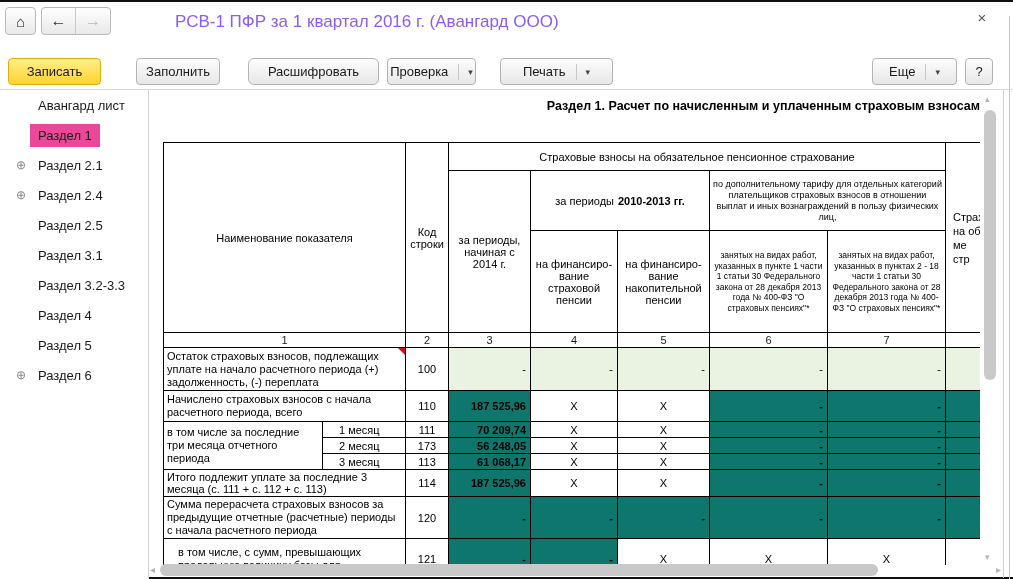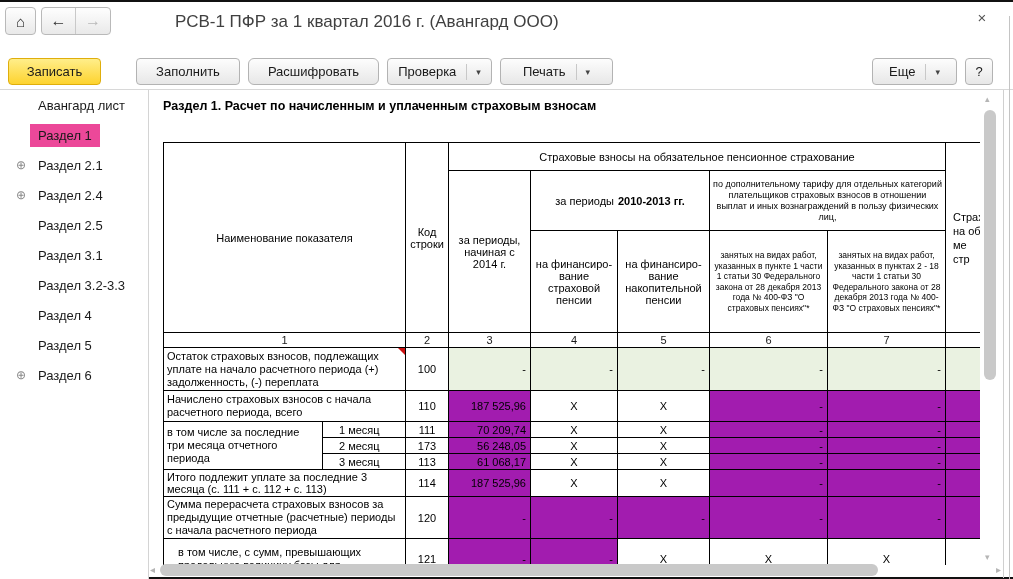--- a/index.html
+++ b/index.html
@@ -13,66 +13,66 @@
   .topbar { position:absolute; left:0; top:0; width:100%; height:45px; background:#fff; }
   .nav-btn { position:absolute; top:5px; height:28px; background:linear-gradient(#fefefe,#e9e9e9);
              border:1px solid #b9b9b9; border-radius:4px; display:flex; align-items:center; justify-content:center;
              font-size:15px; color:#222; cursor:default; }
   .home-btn { left:5px; width:31px; font-weight:bold; }
   .navgroup { position:absolute; left:41px; top:5px; width:70px; height:28px; background:linear-gradient(#fefefe,#e9e9e9);
               border:1px solid #b9b9b9; border-radius:4px; display:flex; }
   .navgroup .seg { width:50%; display:flex; align-items:center; justify-content:center; font-size:16px; font-weight:bold; }
   .navgroup .seg.back { color:#333; border-right:1px solid #c9c9c9; }
   .navgroup .seg.fwd { color:#b9b9b9; }
-  .win-title { position:absolute; left:175px; top:10px; font-size:17px; color:#404040; white-space:nowrap; }
+  .win-title { position:absolute; left:175px; top:10px; font-size:17px; color:#8b5cf6; white-space:nowrap; }
   .close-x { position:absolute; right:22px; top:7px; font-size:15px; color:#555; width:18px; height:18px;
              text-align:center; line-height:18px; }
 
   
   .toolbar { position:absolute; left:0; top:45px; width:100%; height:43px; background:#fff; border-bottom:1px solid #d8d8d8; }
   .btn { position:absolute; top:11px; height:27px; background:linear-gradient(#fdfdfd,#e7e7e7);
          border:1px solid #b3b3b3; border-radius:4px; font-size:13px; color:#1a1a1a;
          display:flex; align-items:center; justify-content:center; padding:0 12px; white-space:nowrap; }
   .btn .arr { font-size:9px; color:#444; margin-left:10px; padding-left:9px; border-left:1px solid #c8c8c8;
               height:16px; display:flex; align-items:center; }
   .btn-yellow { left:8px; width:93px; background:linear-gradient(#ffee8a,#fdd32f); border:1px solid #dfae0c; font-weight:normal; }
-  .b-fill   { left:136px; width:104px; }
+  .b-fill   { left:136px; width:84px; }
   .b-dec    { left:248px; width:131px;border-radius:6px; }
-  .b-check  { left:387px; width:105px; }
+  .b-check  { left:387px; width:89px; }
   .b-print  { left:500px; width:113px; }
   .b-more   { left:872px; width:85px; }
   .b-help   { left:965px; width:28px; padding:0; }
 
   
   .sidebar { position:absolute; left:0; top:88px; width:148px; height:489px; background:#fff; }
   .sb-sep { position:absolute; left:148px; top:88px; width:1px; height:489px; background:#d4d4d4; }
   .sb-item { position:relative; height:30px; display:flex; align-items:center; font-size:13px; color:#1a1a1a;
              padding-left:38px; white-space:nowrap; }
   .sb-item .exp { position:absolute; left:16px; top:8px; font-size:12px; color:#8a8a8a; }
   .sb-item .sel-badge { background:#ec4899; padding:4px 8px; margin-left:-8px; }
 
   
-  .section-title { position:absolute; left:163px; top:97px; width:817px; text-align:left;
+  .section-title { position:absolute; left:163px; top:97px; width:817px; text-align:right;
                    font-size:12.5px; font-weight:bold; color:#000; }
 
   .tbl-clip { position:absolute; left:163px; top:140px; width:817px; height:423px; overflow:hidden; }
   table { border-collapse:collapse; table-layout:fixed; width:842px; }
   td, th { border:1px solid #000; font-size:11px; font-weight:normal; color:#000; vertical-align:middle;
            padding:1px 3px; overflow:hidden; }
   th { text-align:center; }
   tr.hA{height:28px;} tr.hB{height:60px;} tr.hC{height:102px;} tr.hN{height:15px;}
   tr.r0{height:43px;} tr.r1{height:31px;} tr.r2{height:16px;} tr.r3{height:16px;} tr.r4{height:16px;}
   tr.r5{height:26px;} tr.r6{height:42px;} tr.r7{height:40px;}
   td.lab { text-align:left; line-height:13px; }
   td.sub { text-align:left; padding-left:16px; }
   td.code { text-align:center; }
   td.num { text-align:right; padding-right:4px; }
   td.x { text-align:center; }
   .lg { background:#eaf2e1; }
-  .g  { background:#a21caf; }
+  .g  { background:#0f766e;font-weight:bold; }
   .small-h { font-size:8.5px; line-height:10.5px; }
   .surtax { font-size:9px; line-height:11px; }
   .hnum td { color:#1a1a1a; line-height:12px; padding:0; text-align:center; }
   .indent { padding-left:14px; }
   .corner { position:absolute; top:0; right:0; width:0; height:0;
             border-top:7px solid #cc1111; border-left:7px solid transparent; }
   .rel { position:relative; }
   .col8h div { text-align:left; padding-left:4px; line-height:14px; }
   .years { font-weight:bold; margin-left:4px; }
 

